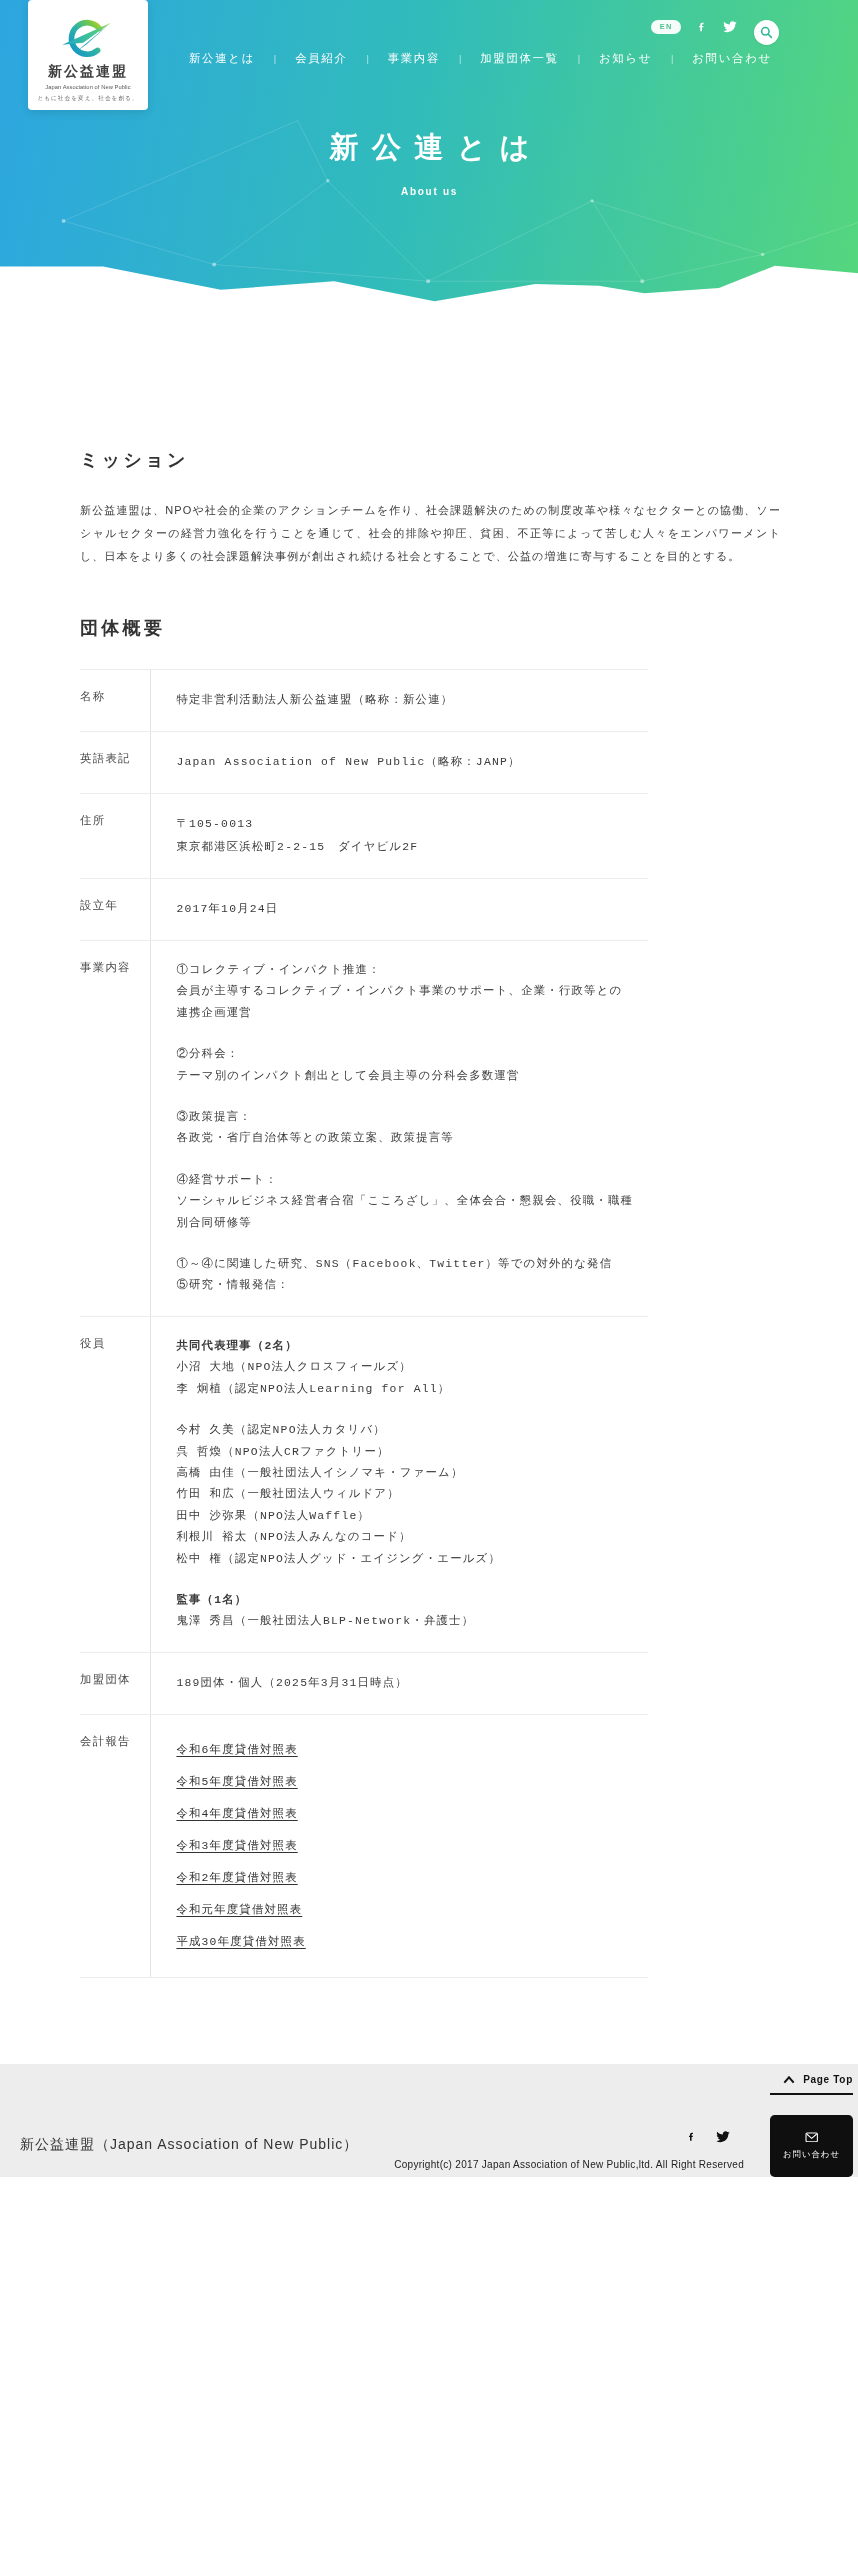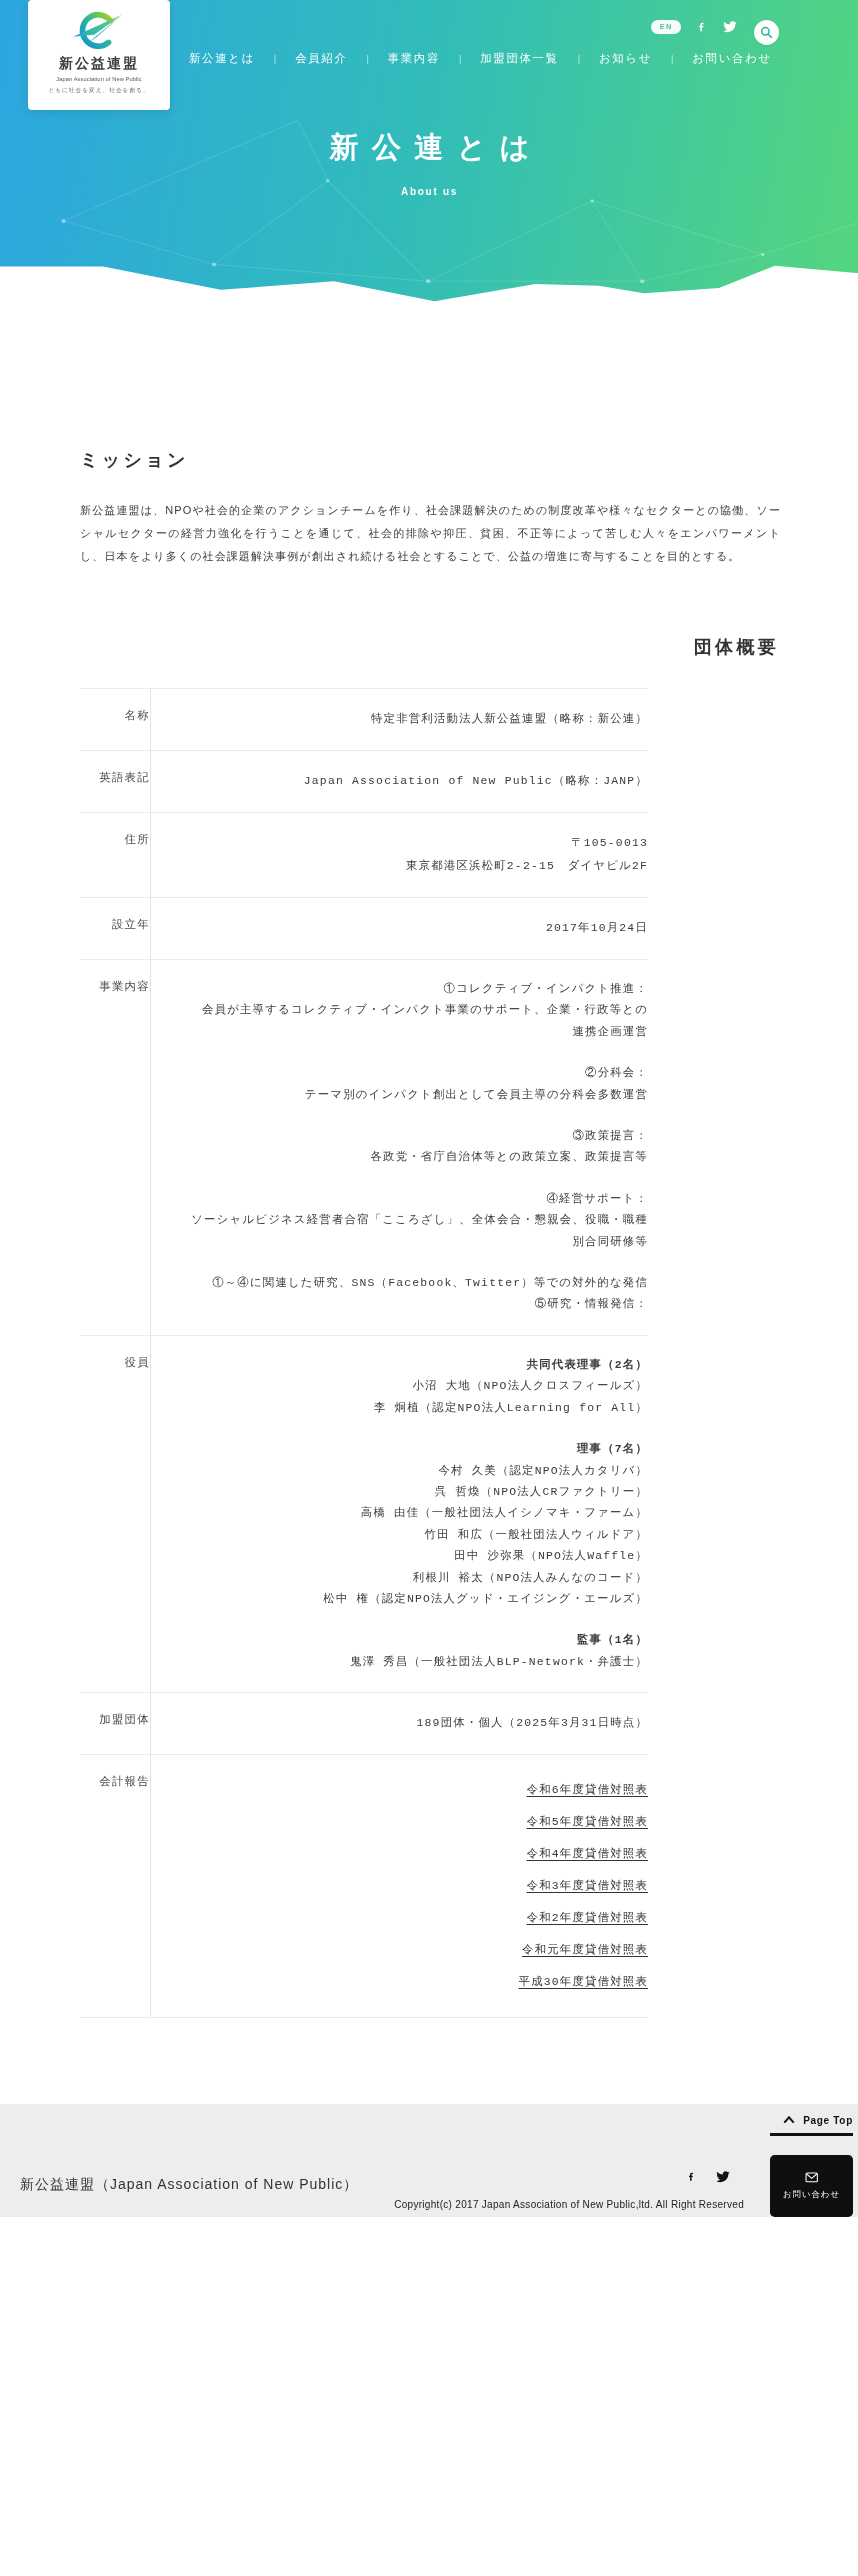--- a/index.html
+++ b/index.html
@@ -10,23 +10,23 @@
     color:#3b3b3b;
   }
   
   .hero{
     position:relative;width:859px;height:308px;
     background:linear-gradient(100deg,#2da6e0 0%,#31bcba 48%,#55d67d 100%);
     clip-path:polygon(0 0,100% 0,100% 88.7%,90.2% 86.3%,83.7% 93.5%,75% 95.2%,69.7% 92.8%,62.3% 92.2%,50.6% 97.8%,38.9% 91.3%,25.7% 94.1%,12% 86.5%,0 86.5%);
   }
   .mesh{position:absolute;left:0;top:0;width:100%;height:100%;}
   .logo-card{
-    position:absolute;left:28px;top:0;width:142px;height:110px;
+    position:absolute;left:28px;top:0;width:120px;height:110px;
     background:#fff;border-radius:4px;box-shadow:0 2.7px 9.4px rgba(0,0,0,.10);
-    display:flex;flex-direction:column;align-items:center;z-index:3;
+    display:flex;flex-direction:column;align-items:center;z-index:3;justify-content:center;
   }
   .logo-mark{margin-top:9.4px;width:64px;height:43px;}
   .logo-title{font-size:14px;font-weight:700;color:#3f3f3f;letter-spacing:2px;margin-top:2.7px;}
   .logo-sub{font-size:5.7px;color:#555;margin-top:3.3px;letter-spacing:0.1px;}
   .logo-tagline{font-size:5.7px;color:#666;margin-top:4.7px;letter-spacing:1px;}
   .icons-row{position:absolute;top:20px;right:80px;display:flex;align-items:flex-start;gap:16px;z-index:3;}
   .en-pill{
     background:rgba(255,255,255,.95);color:#4ec08d;font-size:7.4px;font-weight:700;
     letter-spacing:1.3px;padding:3.3px 8.7px;border-radius:668px;line-height:1;
   }
@@ -50,21 +50,21 @@
     color:#fff;font-size:10px;font-weight:700;letter-spacing:1.7px;
   }
   
   .main{padding:0 80px;}
   .section-heading{font-size:18px;font-weight:700;color:#333;letter-spacing:3.3px;}
   .mission{padding-top:140px;}
   .mission-body{
     margin-top:27px;width:701px;font-size:11px;line-height:23px;
     letter-spacing:1.1px;color:#3b3b3b;text-align:justify;
   }
-  .overview{margin-top:67px;text-align:right;}
+  .overview{margin-top:48px;}
   .ov-table{margin-top:29px;width:568px;border-bottom:0.7px solid #ececec;}
   .t-row{display:flex;border-top:0.7px solid #ececec;font-family:Liberation Mono, monospace;}
   .t-label{
     width:70px;flex:0 0 70px;border-right:0.7px solid #e3e3e3;
     font-size:11.4px;color:#4a4a4a;letter-spacing:1.3px;padding:19px 0 19px 0;
   }
   .t-value{flex:1;padding:19px 0 19px 25.4px;font-size:11.4px;letter-spacing:1.2px;color:#3b3b3b;}
   .v-line{line-height:23px;}
   .v-block{margin-bottom:20px;}
   .v-block:last-child{margin-bottom:0;}
@@ -238,21 +238,20 @@
         </div>
         <div class="t-row">
           <div class="t-label">役員</div>
           <div class="t-value">
             <div class="v-block">
               <div class="v-line group-title">共同代表理事（2名）</div>
               <div class="v-line">小沼 大地（NPO法人クロスフィールズ）</div>
               <div class="v-line">李 炯植（認定NPO法人Learning for All）</div>
             </div>
             <div class="v-block">
-              <div class="v-line group-title">理事（7名）</div>
               <div class="v-line">今村 久美（認定NPO法人カタリバ）</div>
               <div class="v-line">呉 哲煥（NPO法人CRファクトリー）</div>
               <div class="v-line">高橋 由佳（一般社団法人イシノマキ・ファーム）</div>
               <div class="v-line">竹田 和広（一般社団法人ウィルドア）</div>
               <div class="v-line">田中 沙弥果（NPO法人Waffle）</div>
               <div class="v-line">利根川 裕太（NPO法人みんなのコード）</div>
               <div class="v-line">松中 権（認定NPO法人グッド・エイジング・エールズ）</div>
             </div>
             <div class="v-block">
               <div class="v-line group-title">監事（1名）</div>

